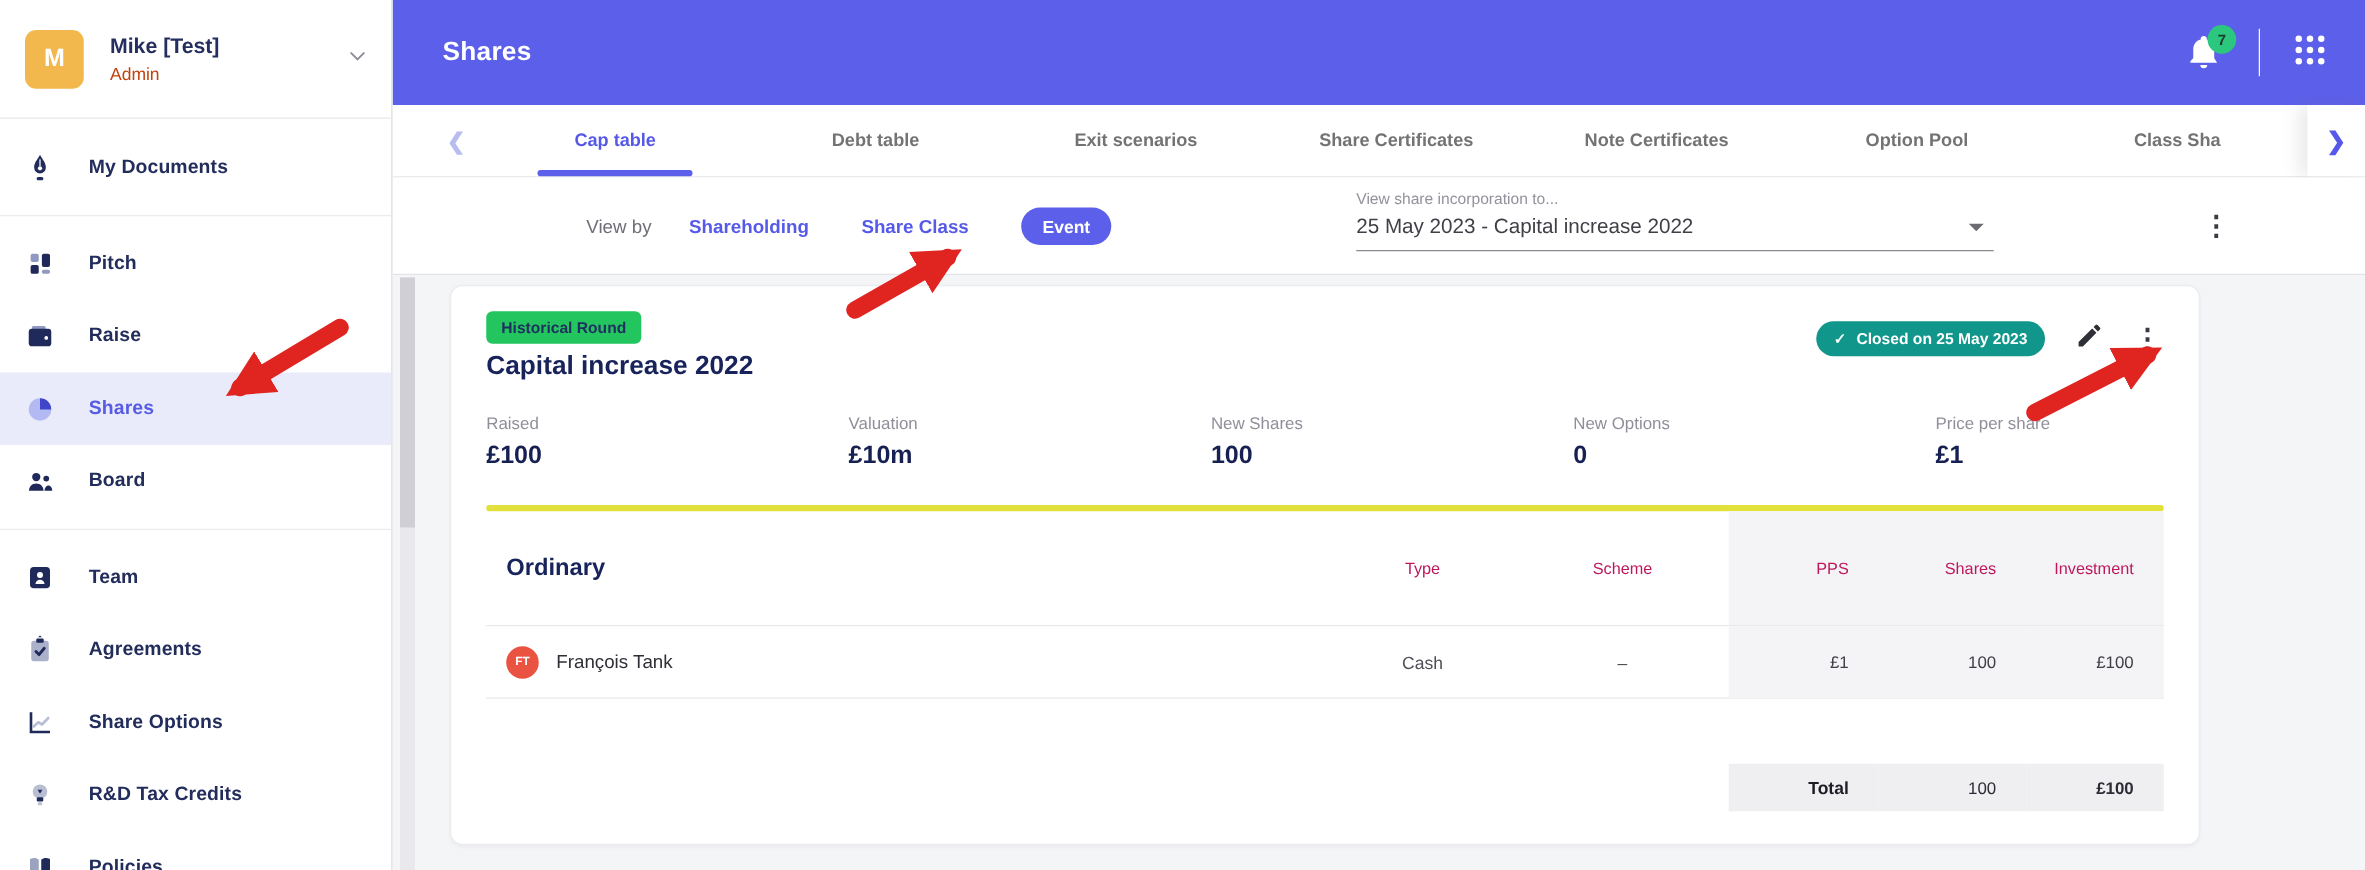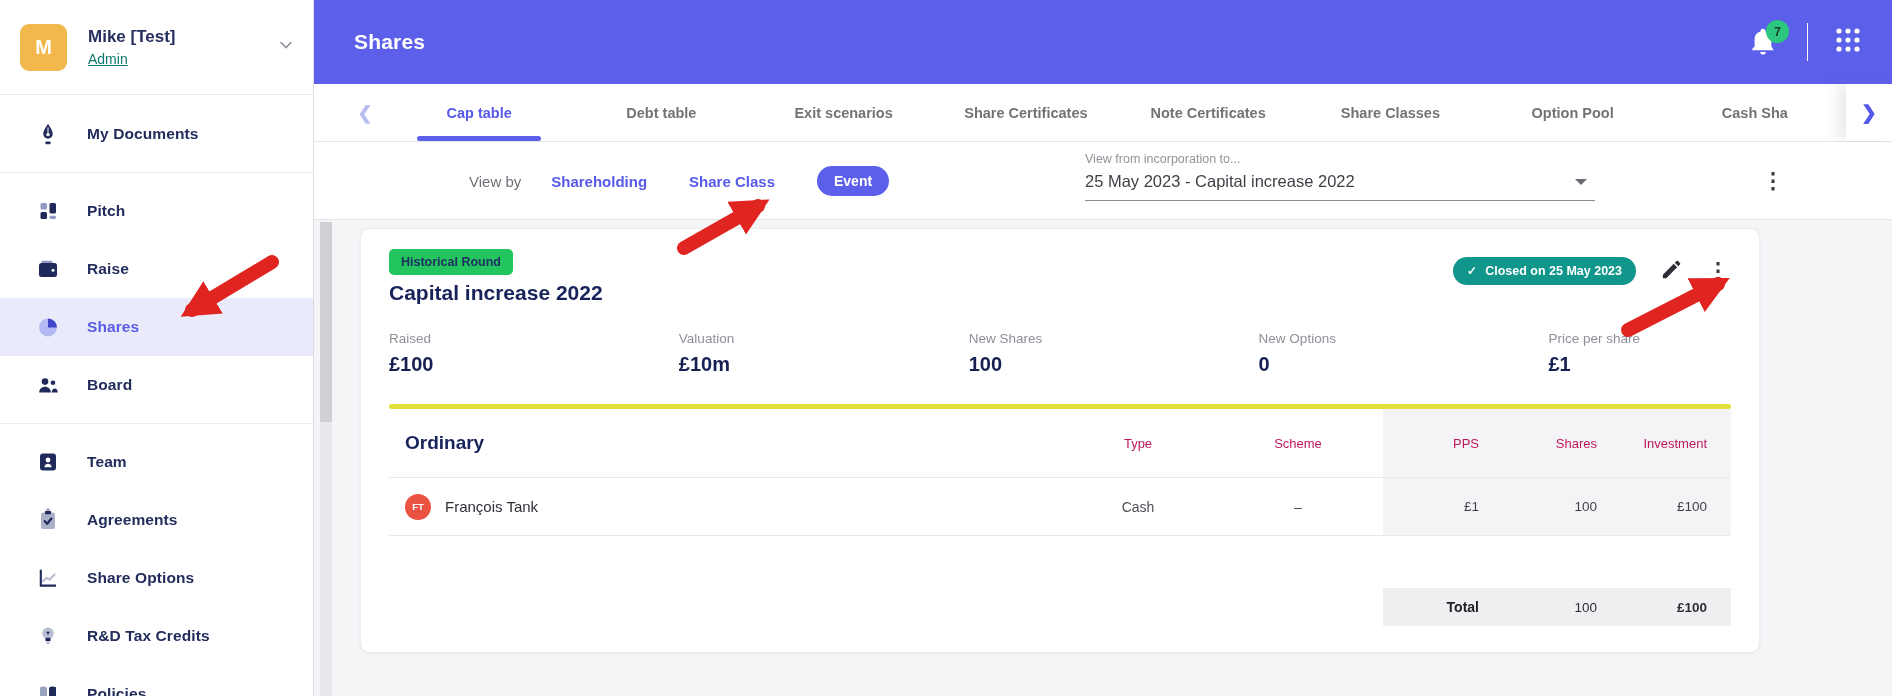--- a/index.html
+++ b/index.html
@@ -9,24 +9,24 @@
 
   
   .sidebar { position:absolute; left:0; top:0; width:314px; height:696px; background:#fff;
     border-right:1px solid #dcdce2; z-index:5; }
   .profile { height:95px; display:flex; align-items:center; padding:0 18px 0 20px;
     border-bottom:1px solid #e9e9ee; cursor:pointer; }
   .avatar { width:47px; height:47px; border-radius:9px; background:#f2b84d; color:#fff;
     font-size:20px; font-weight:700; display:flex; align-items:center; justify-content:center; }
   .profile-text { margin-left:21px; flex:1; }
   .profile-name { font-size:17px; font-weight:700; color:#252e5e; }
-  .profile-role { font-size:14px; color:#0f766e; margin-top:4px;text-decoration:underline; }
+  .profile-role { font-size:14px; color:#c2410c; margin-top:4px; }
   .chev-down { color:#8b8f98; }
   nav { padding-top:10px; }
-  .sb-item { height:58px; display:flex; align-items:center; padding-left:36px; gap:27px;
+  .sb-item { height:58px; display:flex; align-items:center; padding-left:20px; gap:27px;
     cursor:pointer; position:relative; }
   .sb-item .lbl { font-size:15.5px; font-weight:700; color:#232d5c; letter-spacing:.1px; }
   .sb-item.active { background:#e9ebfa; }
   .sb-item.active .lbl { color:#585ce5; }
   .sb-divider { height:1px; background:#ececf0; margin:9px 0; }
   .sb-ic { width:24px; height:24px; flex:0 0 24px; }
 
   
   .main { position:absolute; left:314px; top:0; width:1578px; height:696px; }
 
@@ -89,21 +89,21 @@
   .pencil { cursor:pointer; }
 
   .stats { display:grid; grid-template-columns:1.08fr 1.08fr 1.08fr 1.08fr .68fr; margin-top:26px; }
   .stat-label { font-size:13.5px; color:#8f8f99; }
   .stat-value { font-size:20px; font-weight:600; color:#172052; margin-top:7px; }
 
   .yellow-rule { margin-top:28px; height:5px; border-radius:3px; background:#e2e13c; }
 
   .stable { display:grid; grid-template-columns:1fr 150px 170px 120px 118px 110px; }
   .cell { display:flex; align-items:center; }
-  .h-row { height:69px; border-bottom:1px solid #e9e9ec; }
+  .h-row { height:92px; border-bottom:1px solid #e9e9ec; }
   .group-name { font-size:19px; font-weight:700; color:#17235a; padding-left:16px; }
   .col-h { font-size:13px; color:#be185d; }
   .c-center { justify-content:center; }
   .c-right { justify-content:flex-end; padding-right:24px; }
   .shade { background:#f4f4f6; }
   .d-row { height:58px; border-bottom:1px solid #e9e9ec; }
   .holder { padding-left:16px; gap:14px; }
   .row-avatar { width:26px; height:26px; border-radius:50%; background:#ea5342; color:#fff;
     font-size:9.5px; font-weight:700; display:flex; align-items:center; justify-content:center; }
   .holder-name { font-size:15px; color:#2e2e36; }
@@ -298,40 +298,37 @@
       <div class="tab">
           <span>Exit scenarios</span>
         </div>
       <div class="tab">
           <span>Share Certificates</span>
         </div>
       <div class="tab">
           <span>Note Certificates</span>
         </div>
       <div class="tab">
-          <span>Share Classes</span>
-        </div>
-      <div class="tab">
           <span>Option Pool</span>
         </div>
       <div class="tab">
-          <span>Cash Sha</span>
+          <span>Class Sha</span>
         </div>
       <div class="tab-next">❯</div>
     </div>
 
     <div class="filterbar">
       <div class="viewby">
         <span class="viewby-label">View by</span>
         <span class="view-link">Shareholding</span>
         <span class="view-link">Share Class</span>
         <span class="event-pill">Event</span>
       </div>
       <div class="date-select">
-        <div class="ds-label">View from incorporation to...</div>
+        <div class="ds-label">View share incorporation to...</div>
         <div class="ds-valrow">
           <span class="ds-value">25 May 2023 - Capital increase 2022</span>
           <span class="ds-caret"></span>
         </div>
       </div>
       <div class="kebab filter-kebab">⋮</div>
     </div>
 
     <div class="content">
       <div class="scroll-track">

